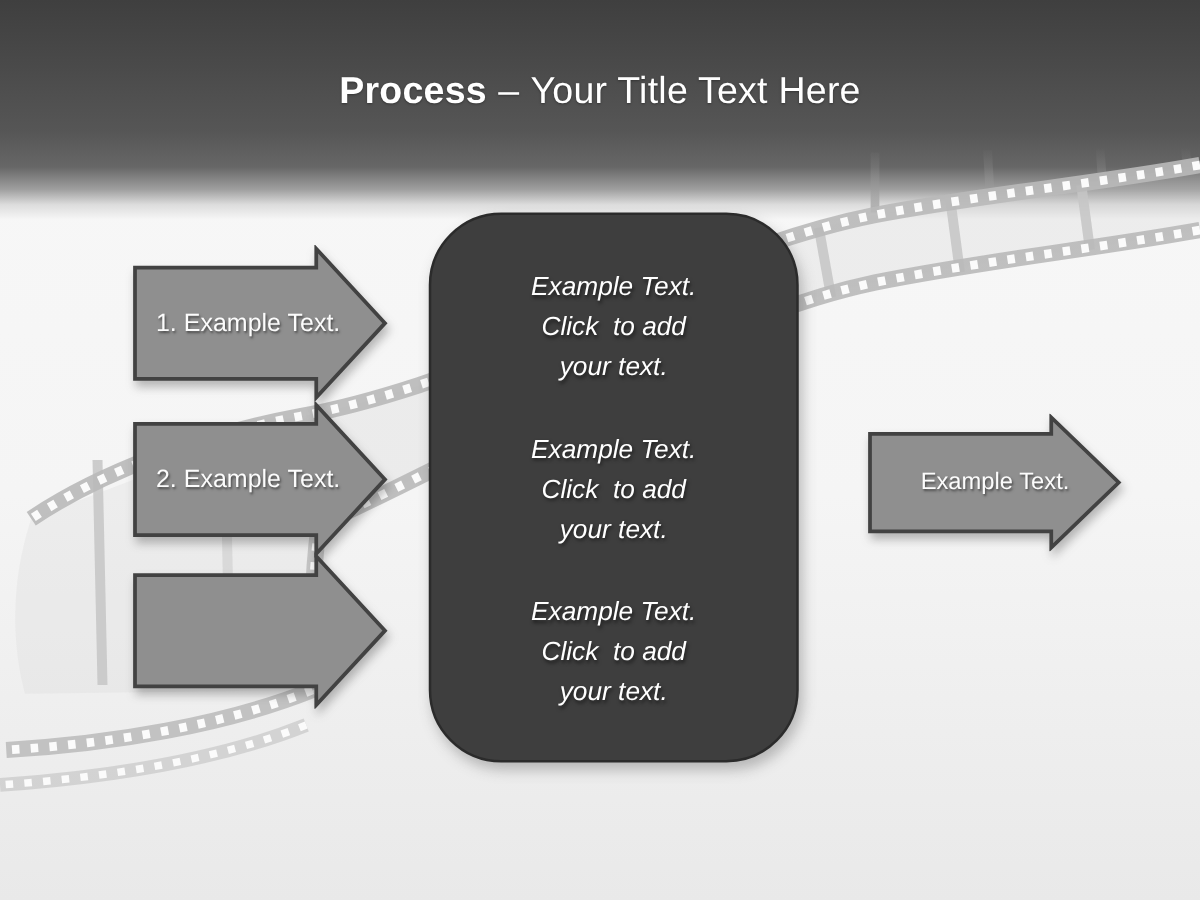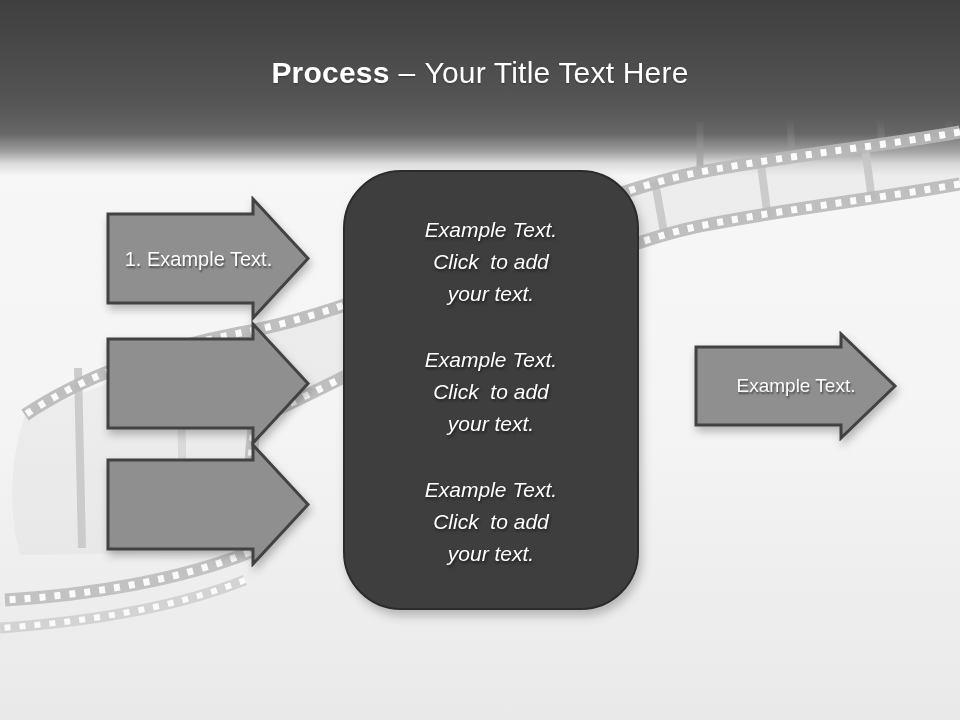--- a/index.html
+++ b/index.html
@@ -119,20 +119,21 @@
     <svg width="205" height="125" viewBox="0 0 205 125">
       <polygon class="poly" points="2,18 147,18 147,3 202,62.5 147,122 147,107 2,107"></polygon>
     </svg>
     <span class="arrow-label">1. Example Text.</span>
   </div>
 
   <div class="arrow arrow-left a2">
     <svg width="205" height="125" viewBox="0 0 205 125">
       <polygon class="poly" points="2,18 147,18 147,3 202,62.5 147,122 147,107 2,107"></polygon>
     </svg>
+    <span class="arrow-label">2. Example Text.</span>
   </div>
 
   <div class="arrow arrow-left a3">
     <svg width="205" height="125" viewBox="0 0 205 125">
       <polygon class="poly" points="2,18 147,18 147,3 202,62.5 147,122 147,107 2,107"></polygon>
     </svg>
   </div>
 
   <div class="panel">
     <p class="panel-block">Example Text.

